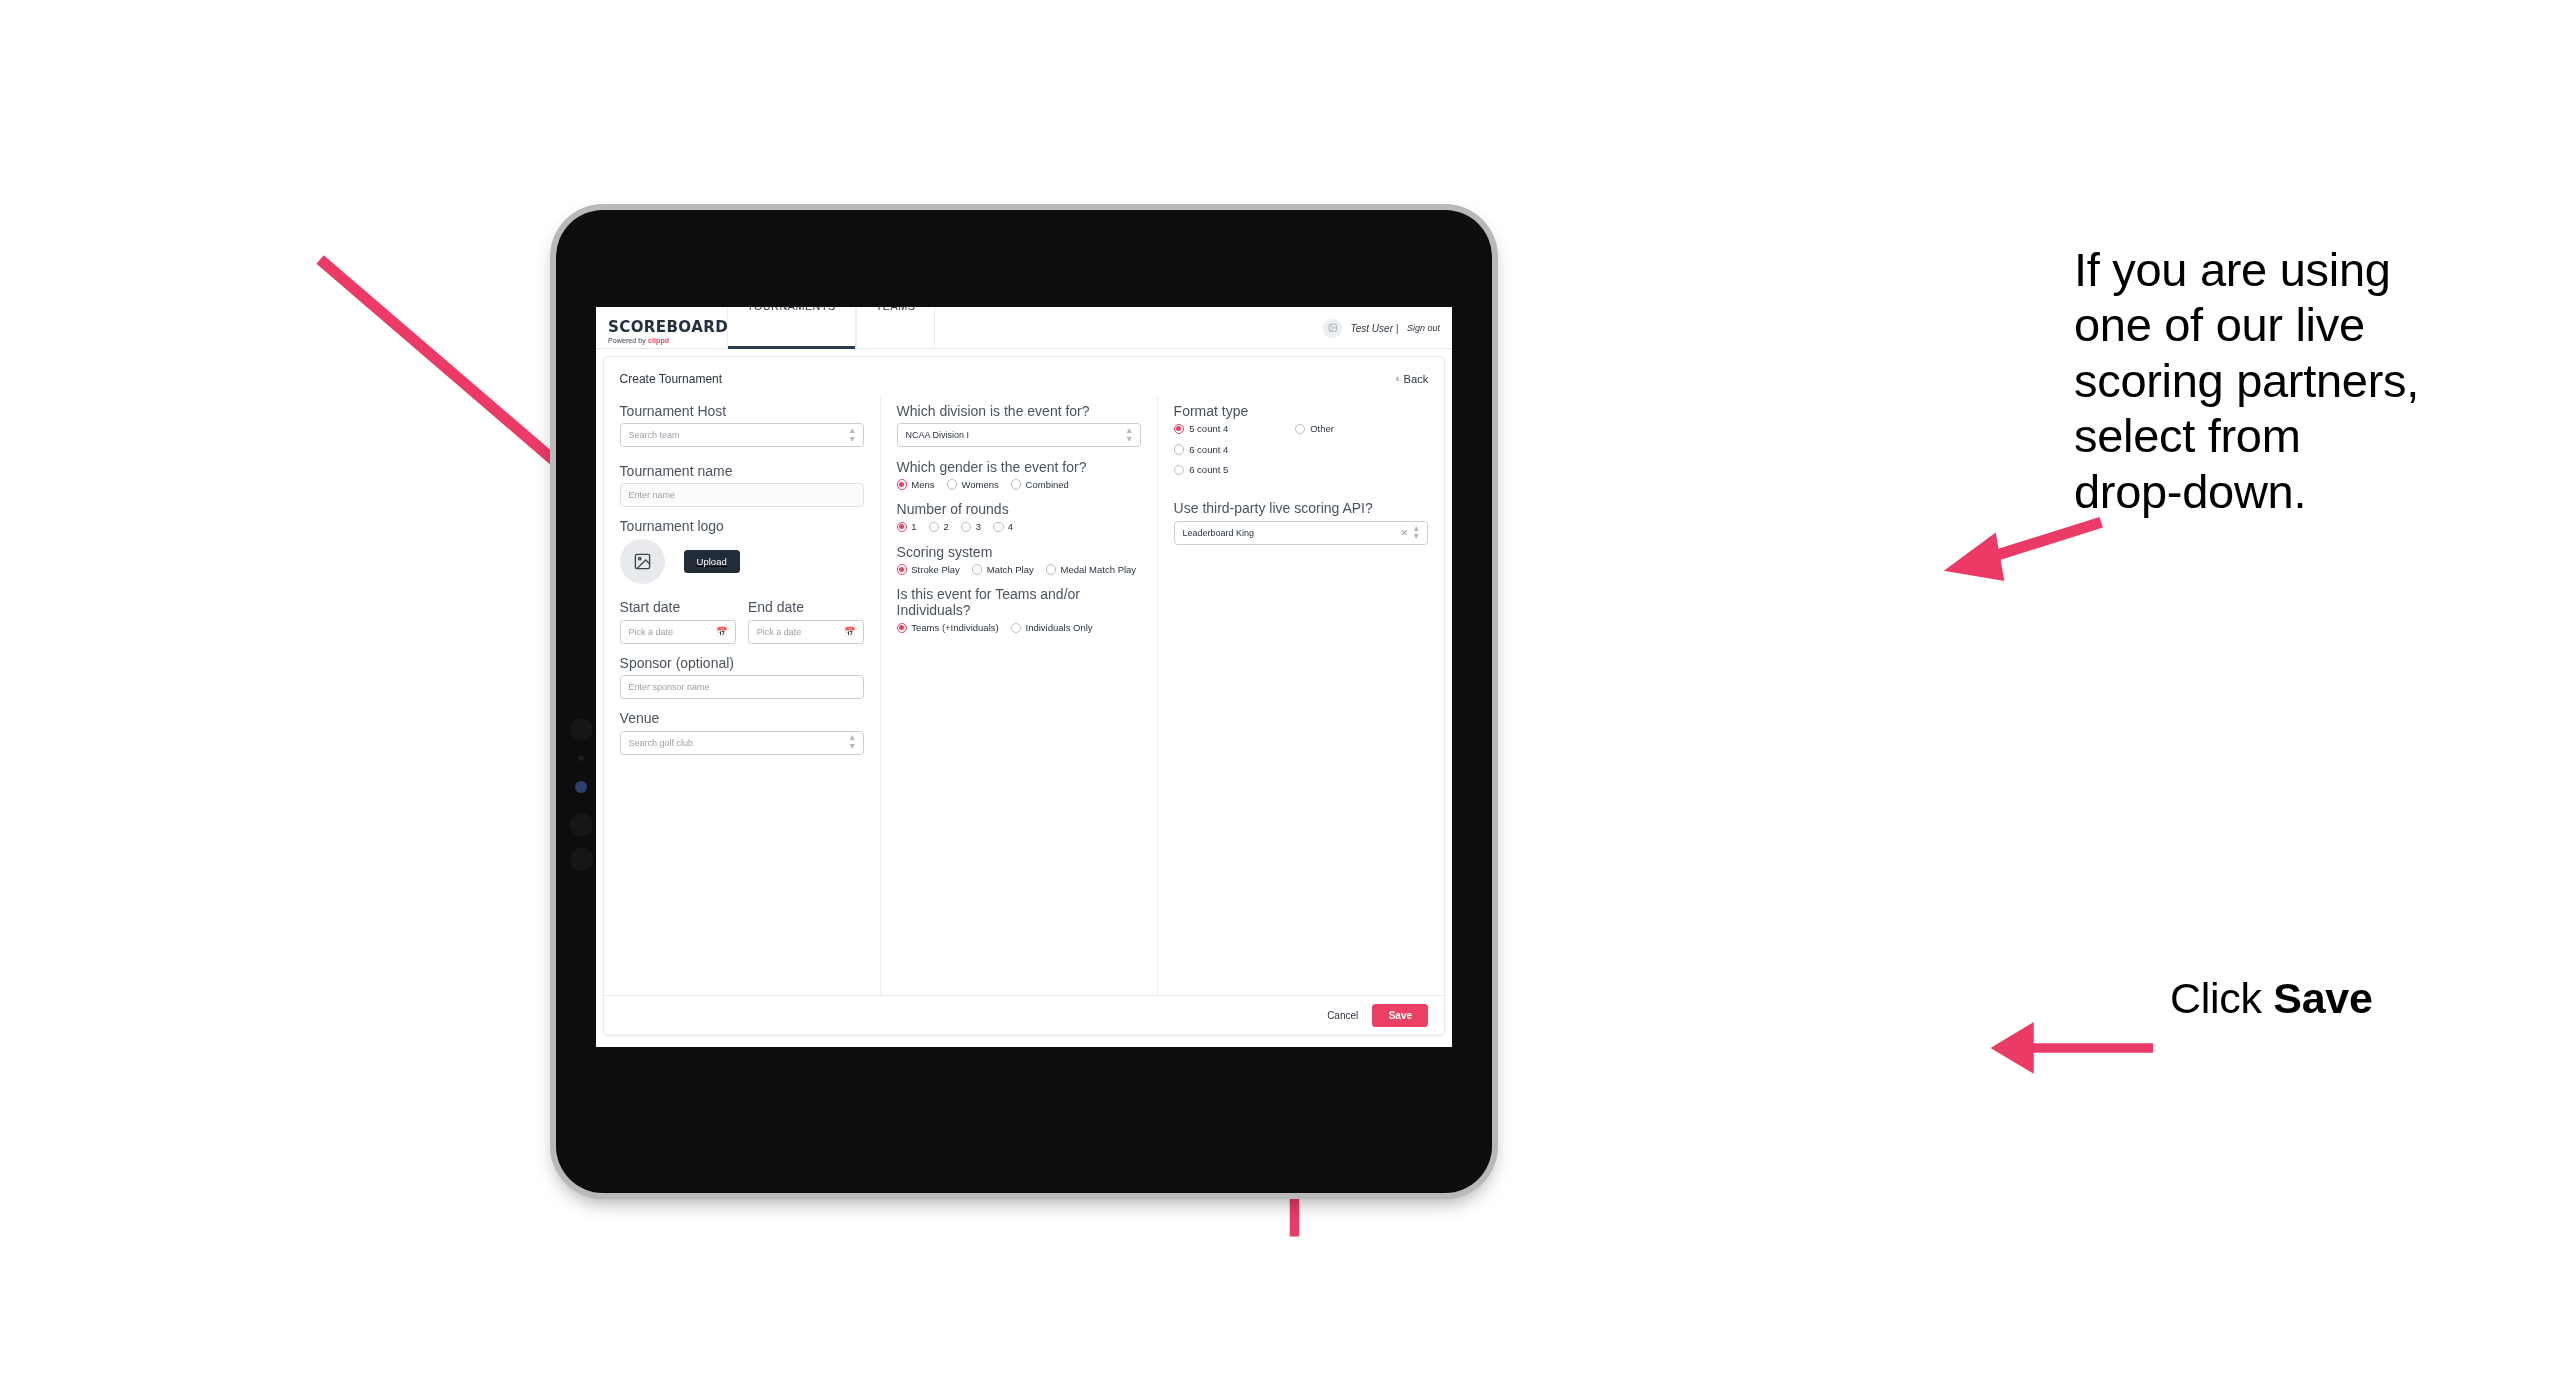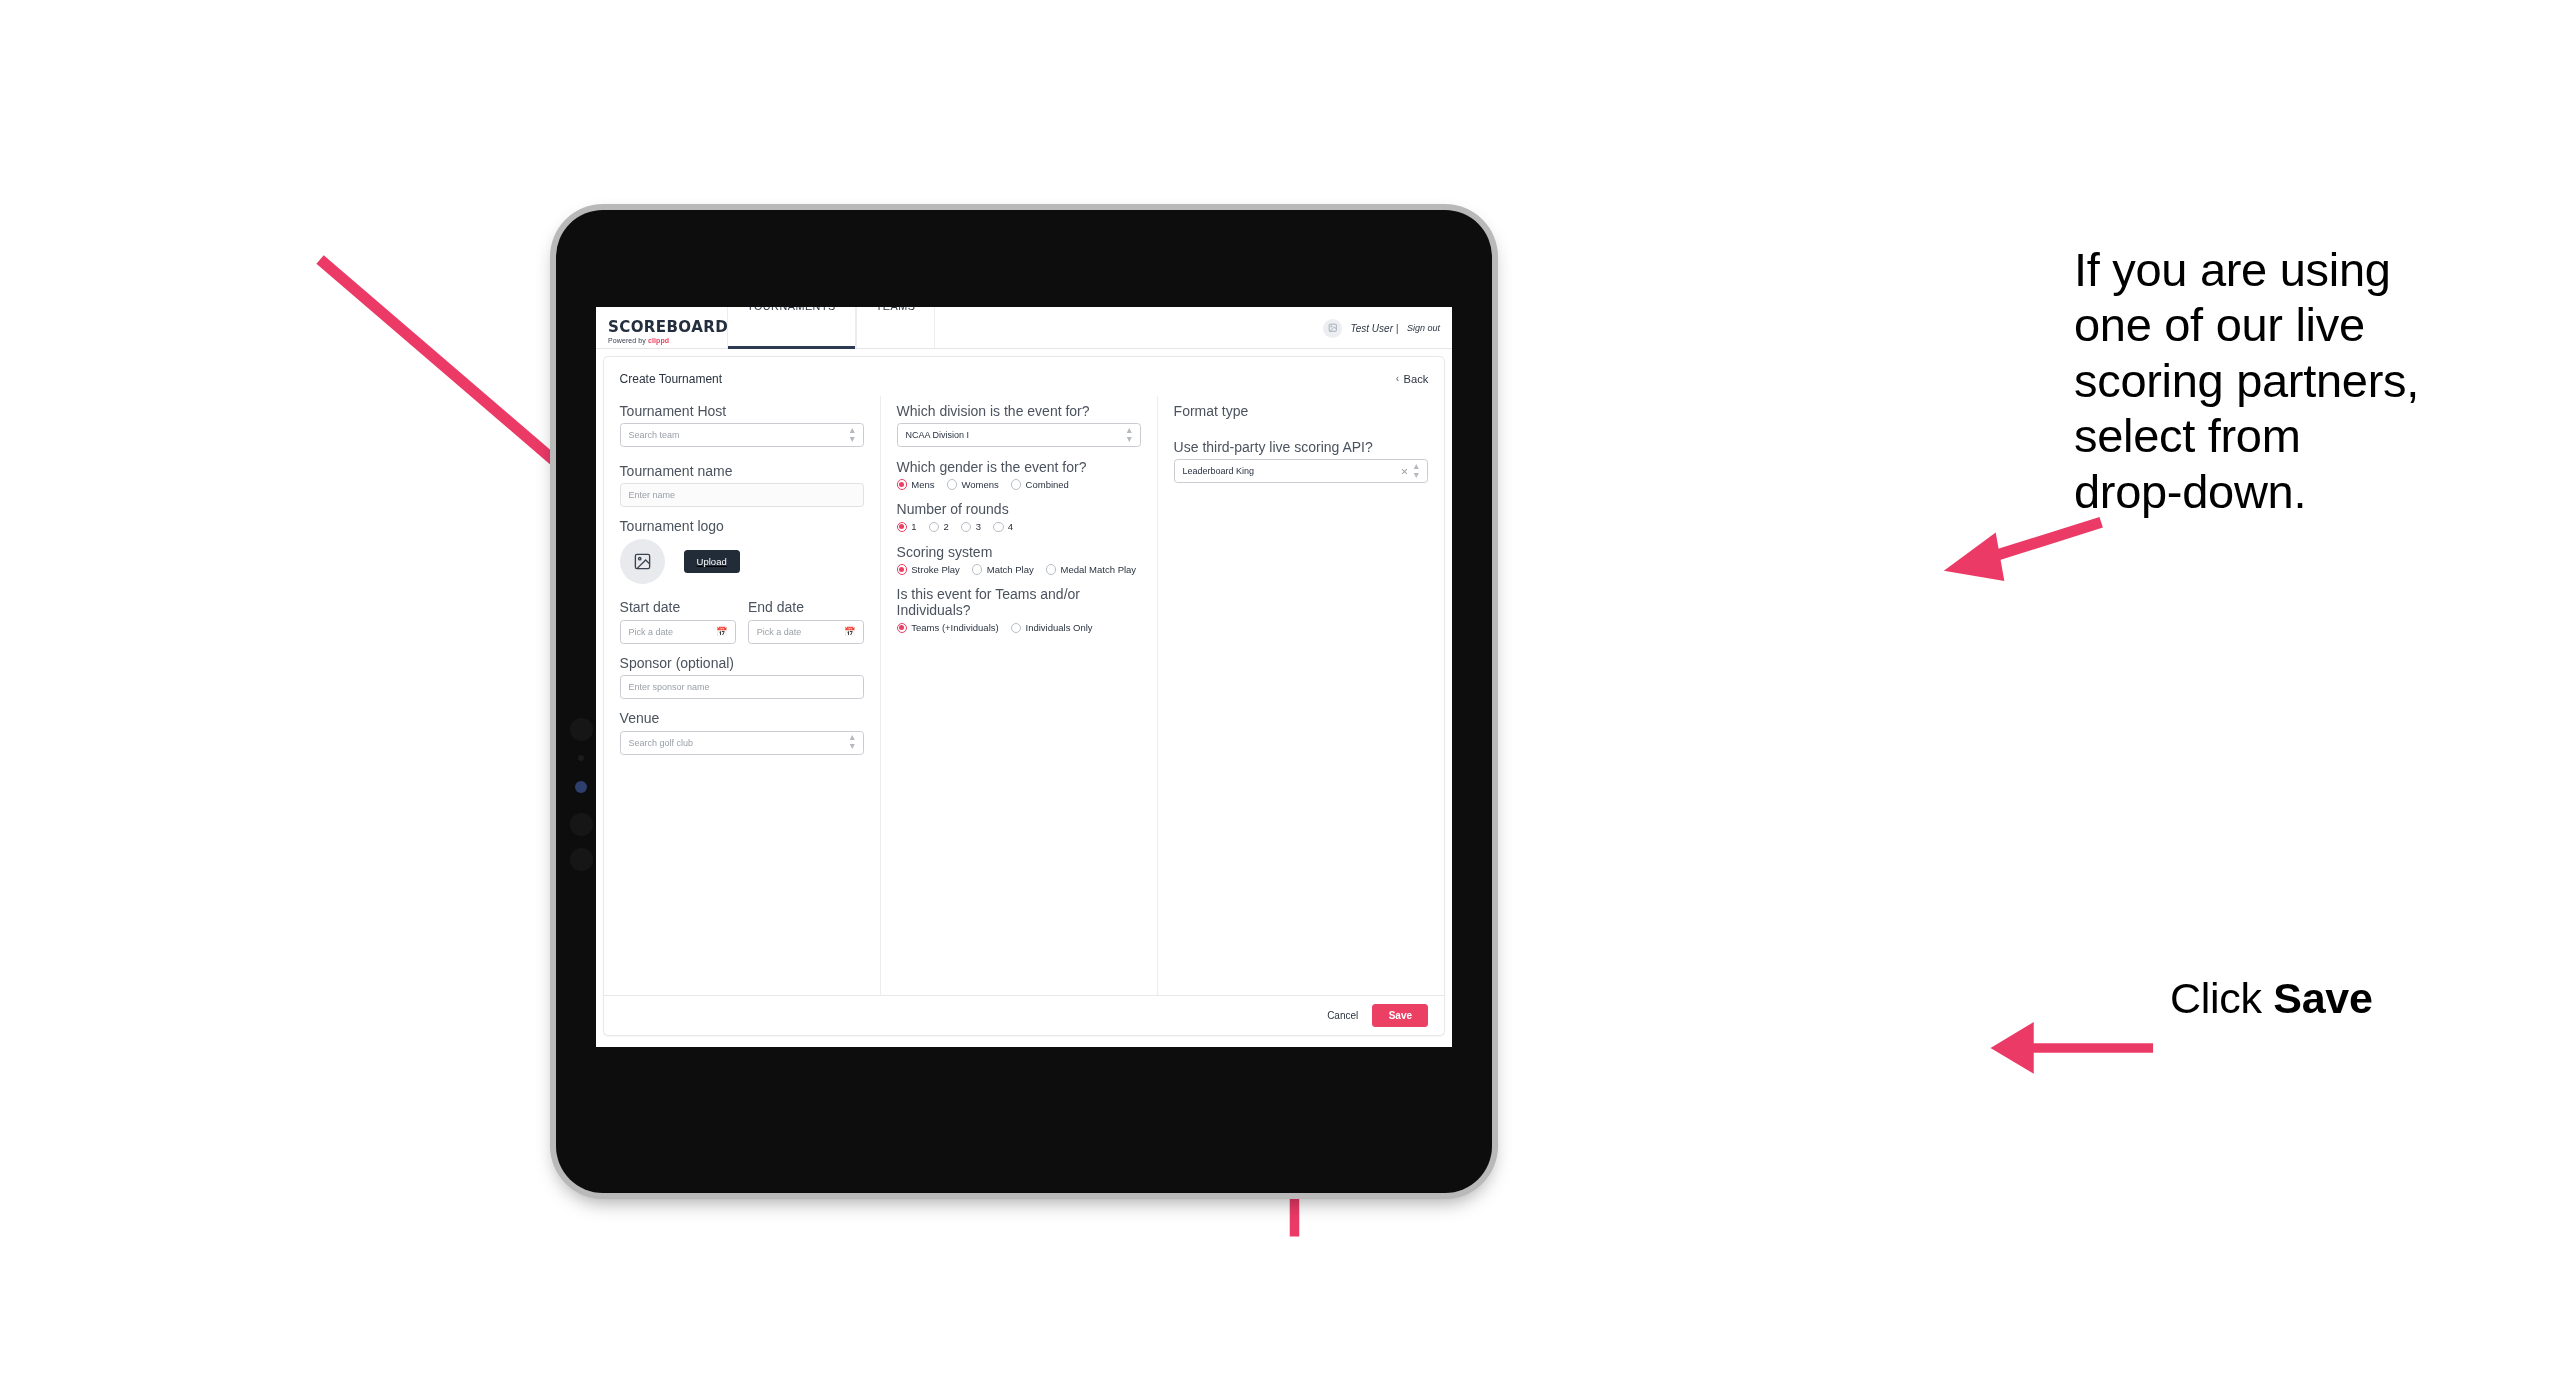--- a/index.html
+++ b/index.html
@@ -409,20 +409,42 @@
                 <span class="radio"></span>
                 <span class="radio-label">Individuals Only</span>
               </div>
             </div>
           </div>
 
           <div class="col" id="col3">
 
             <label class="fld-label">Format type</label>
 
+            <div id="format-grid">
+              <div id="format-left">
+                <div class="stack-item">
+                  <span class="radio on"></span>
+                  <span class="radio-label">5 count 4</span>
+                </div>
+                <div class="stack-item">
+                  <span class="radio"></span>
+                  <span class="radio-label">6 count 4</span>
+                </div>
+                <div class="stack-item">
+                  <span class="radio"></span>
+                  <span class="radio-label">6 count 5</span>
+                </div>
+              </div>
+              <div id="format-right">
+                <div class="stack-item">
+                  <span class="radio"></span>
+                  <span class="radio-label">Other</span>
+                </div>
+              </div>
+            </div>
 
             <div class="gap-lg"></div>
 
             <label class="fld-label">Use third-party live scoring API?</label>
             <div class="input filled">
               <span>Leaderboard King</span>
               <span class="clr">✕</span>
               <span class="spinner">▲<span style="height:0.9px"></span>▼</span>
             </div>
           </div>

